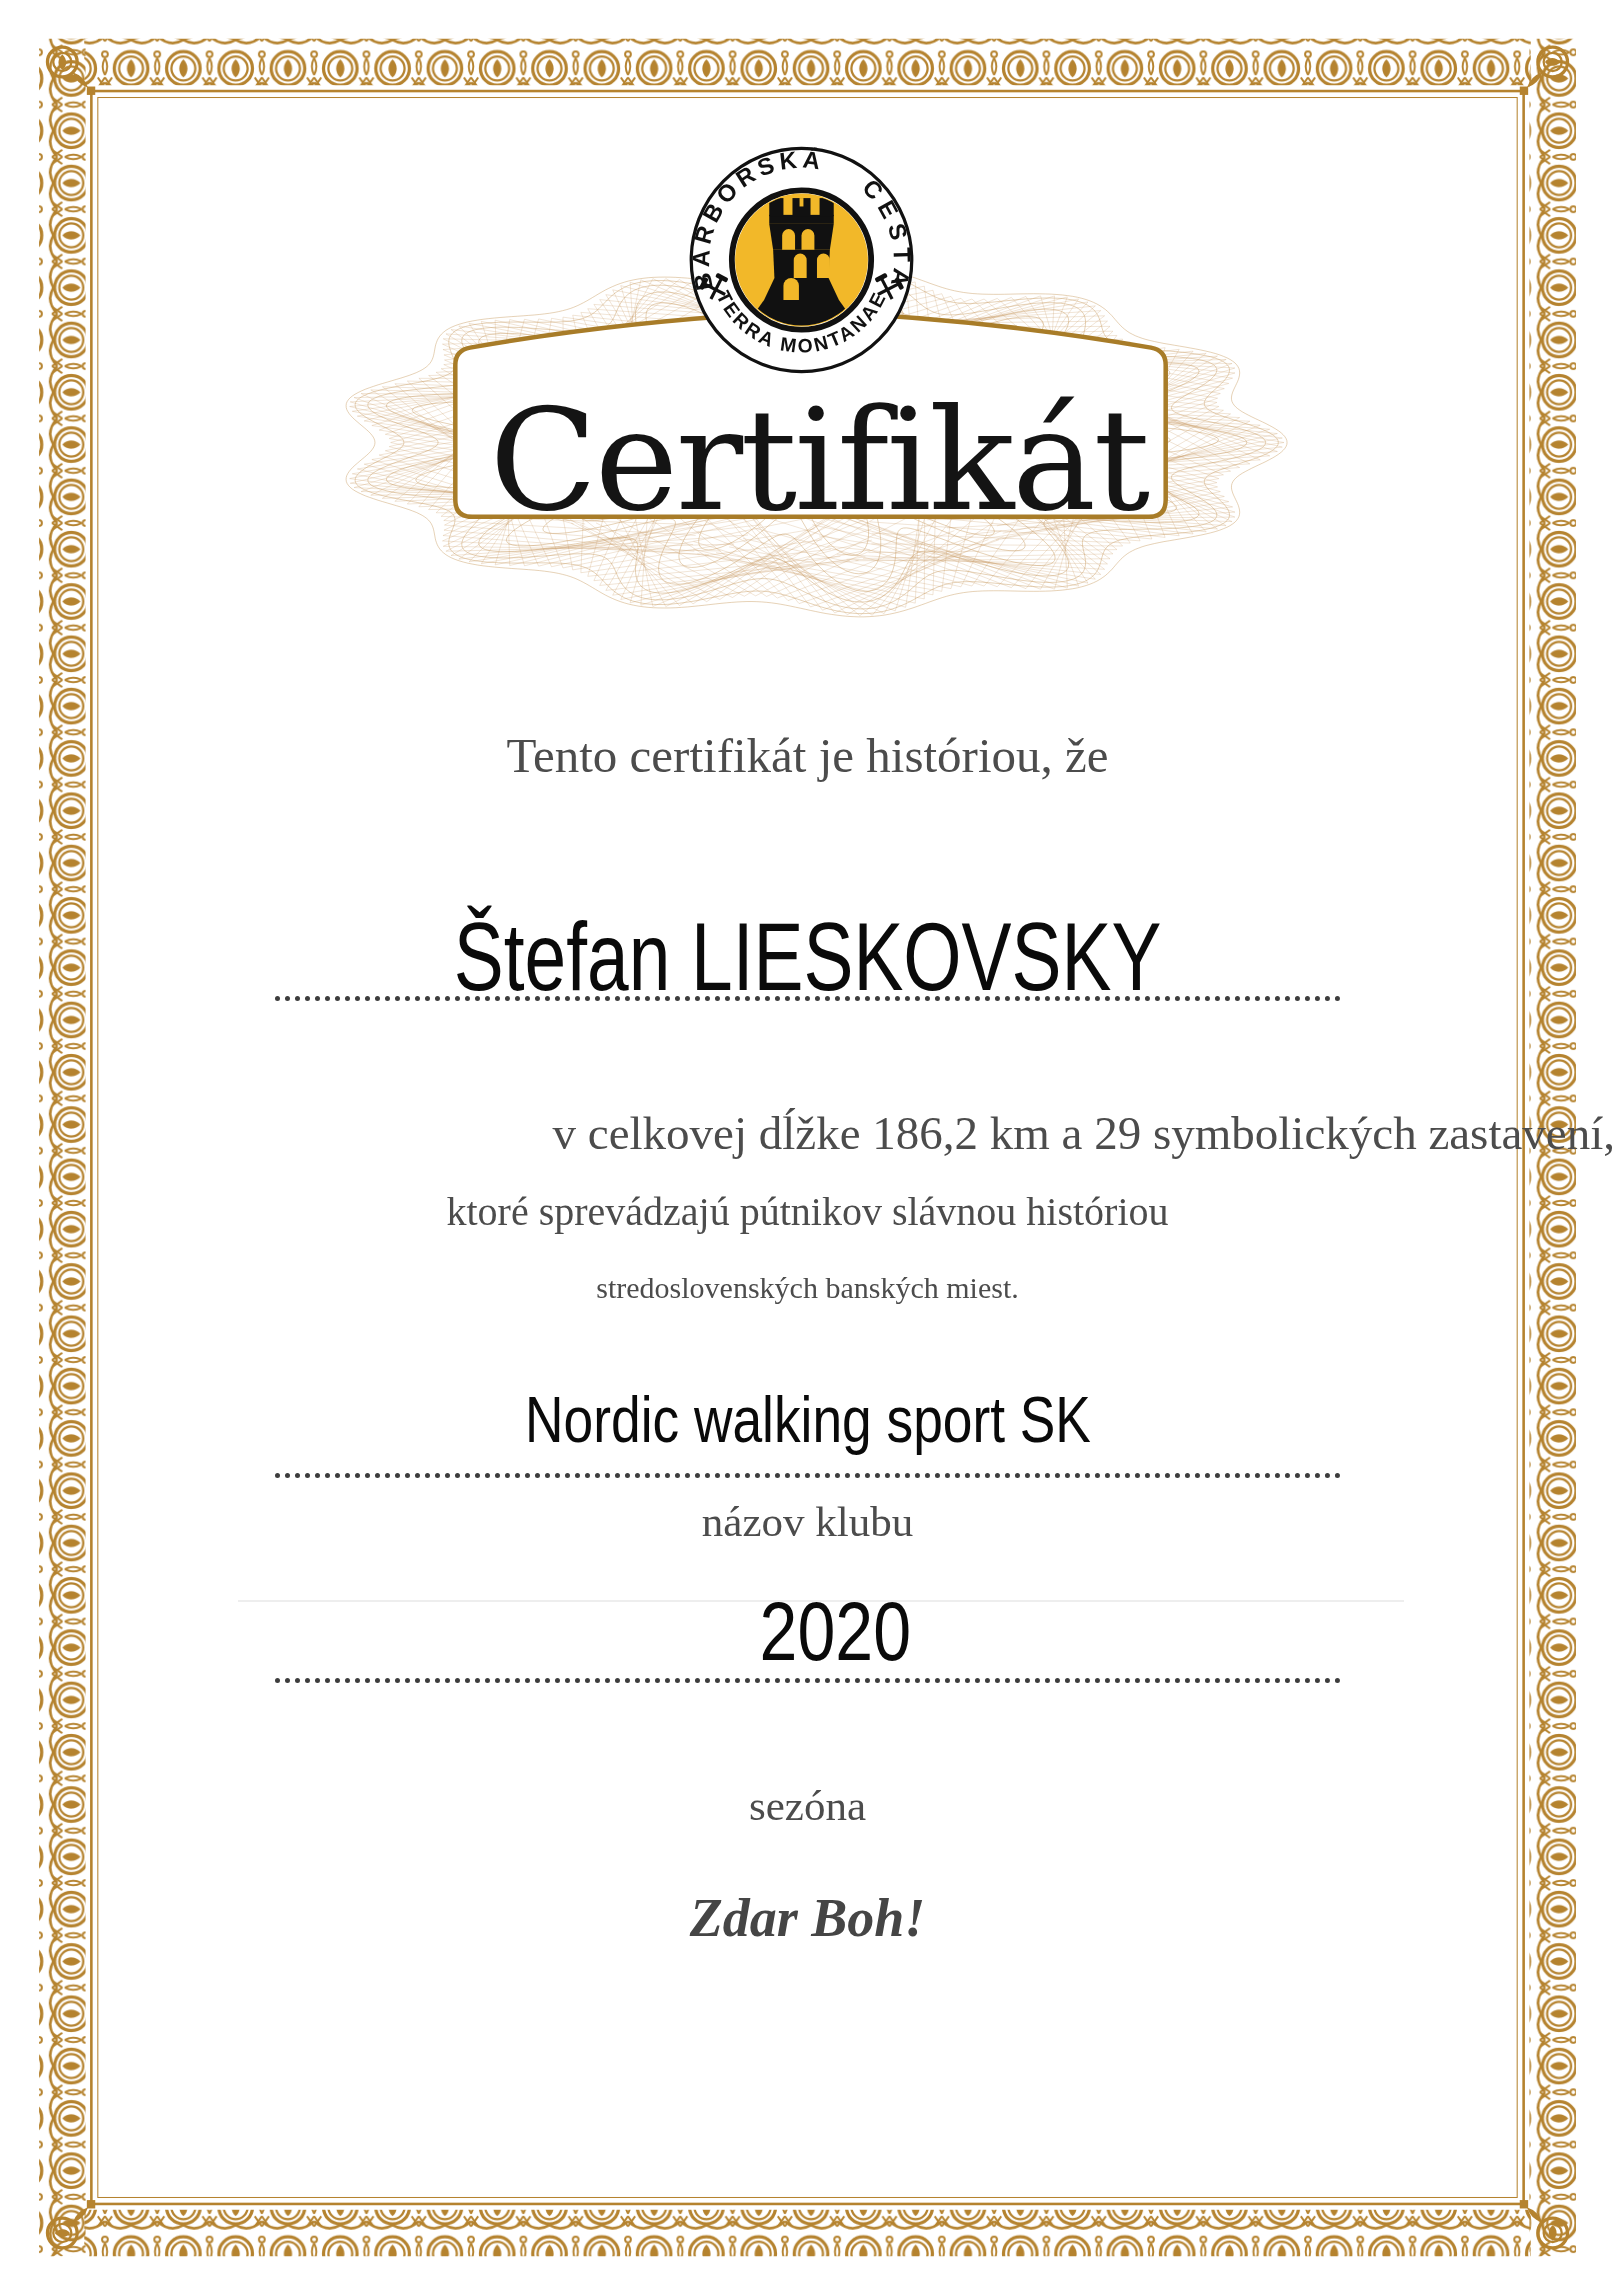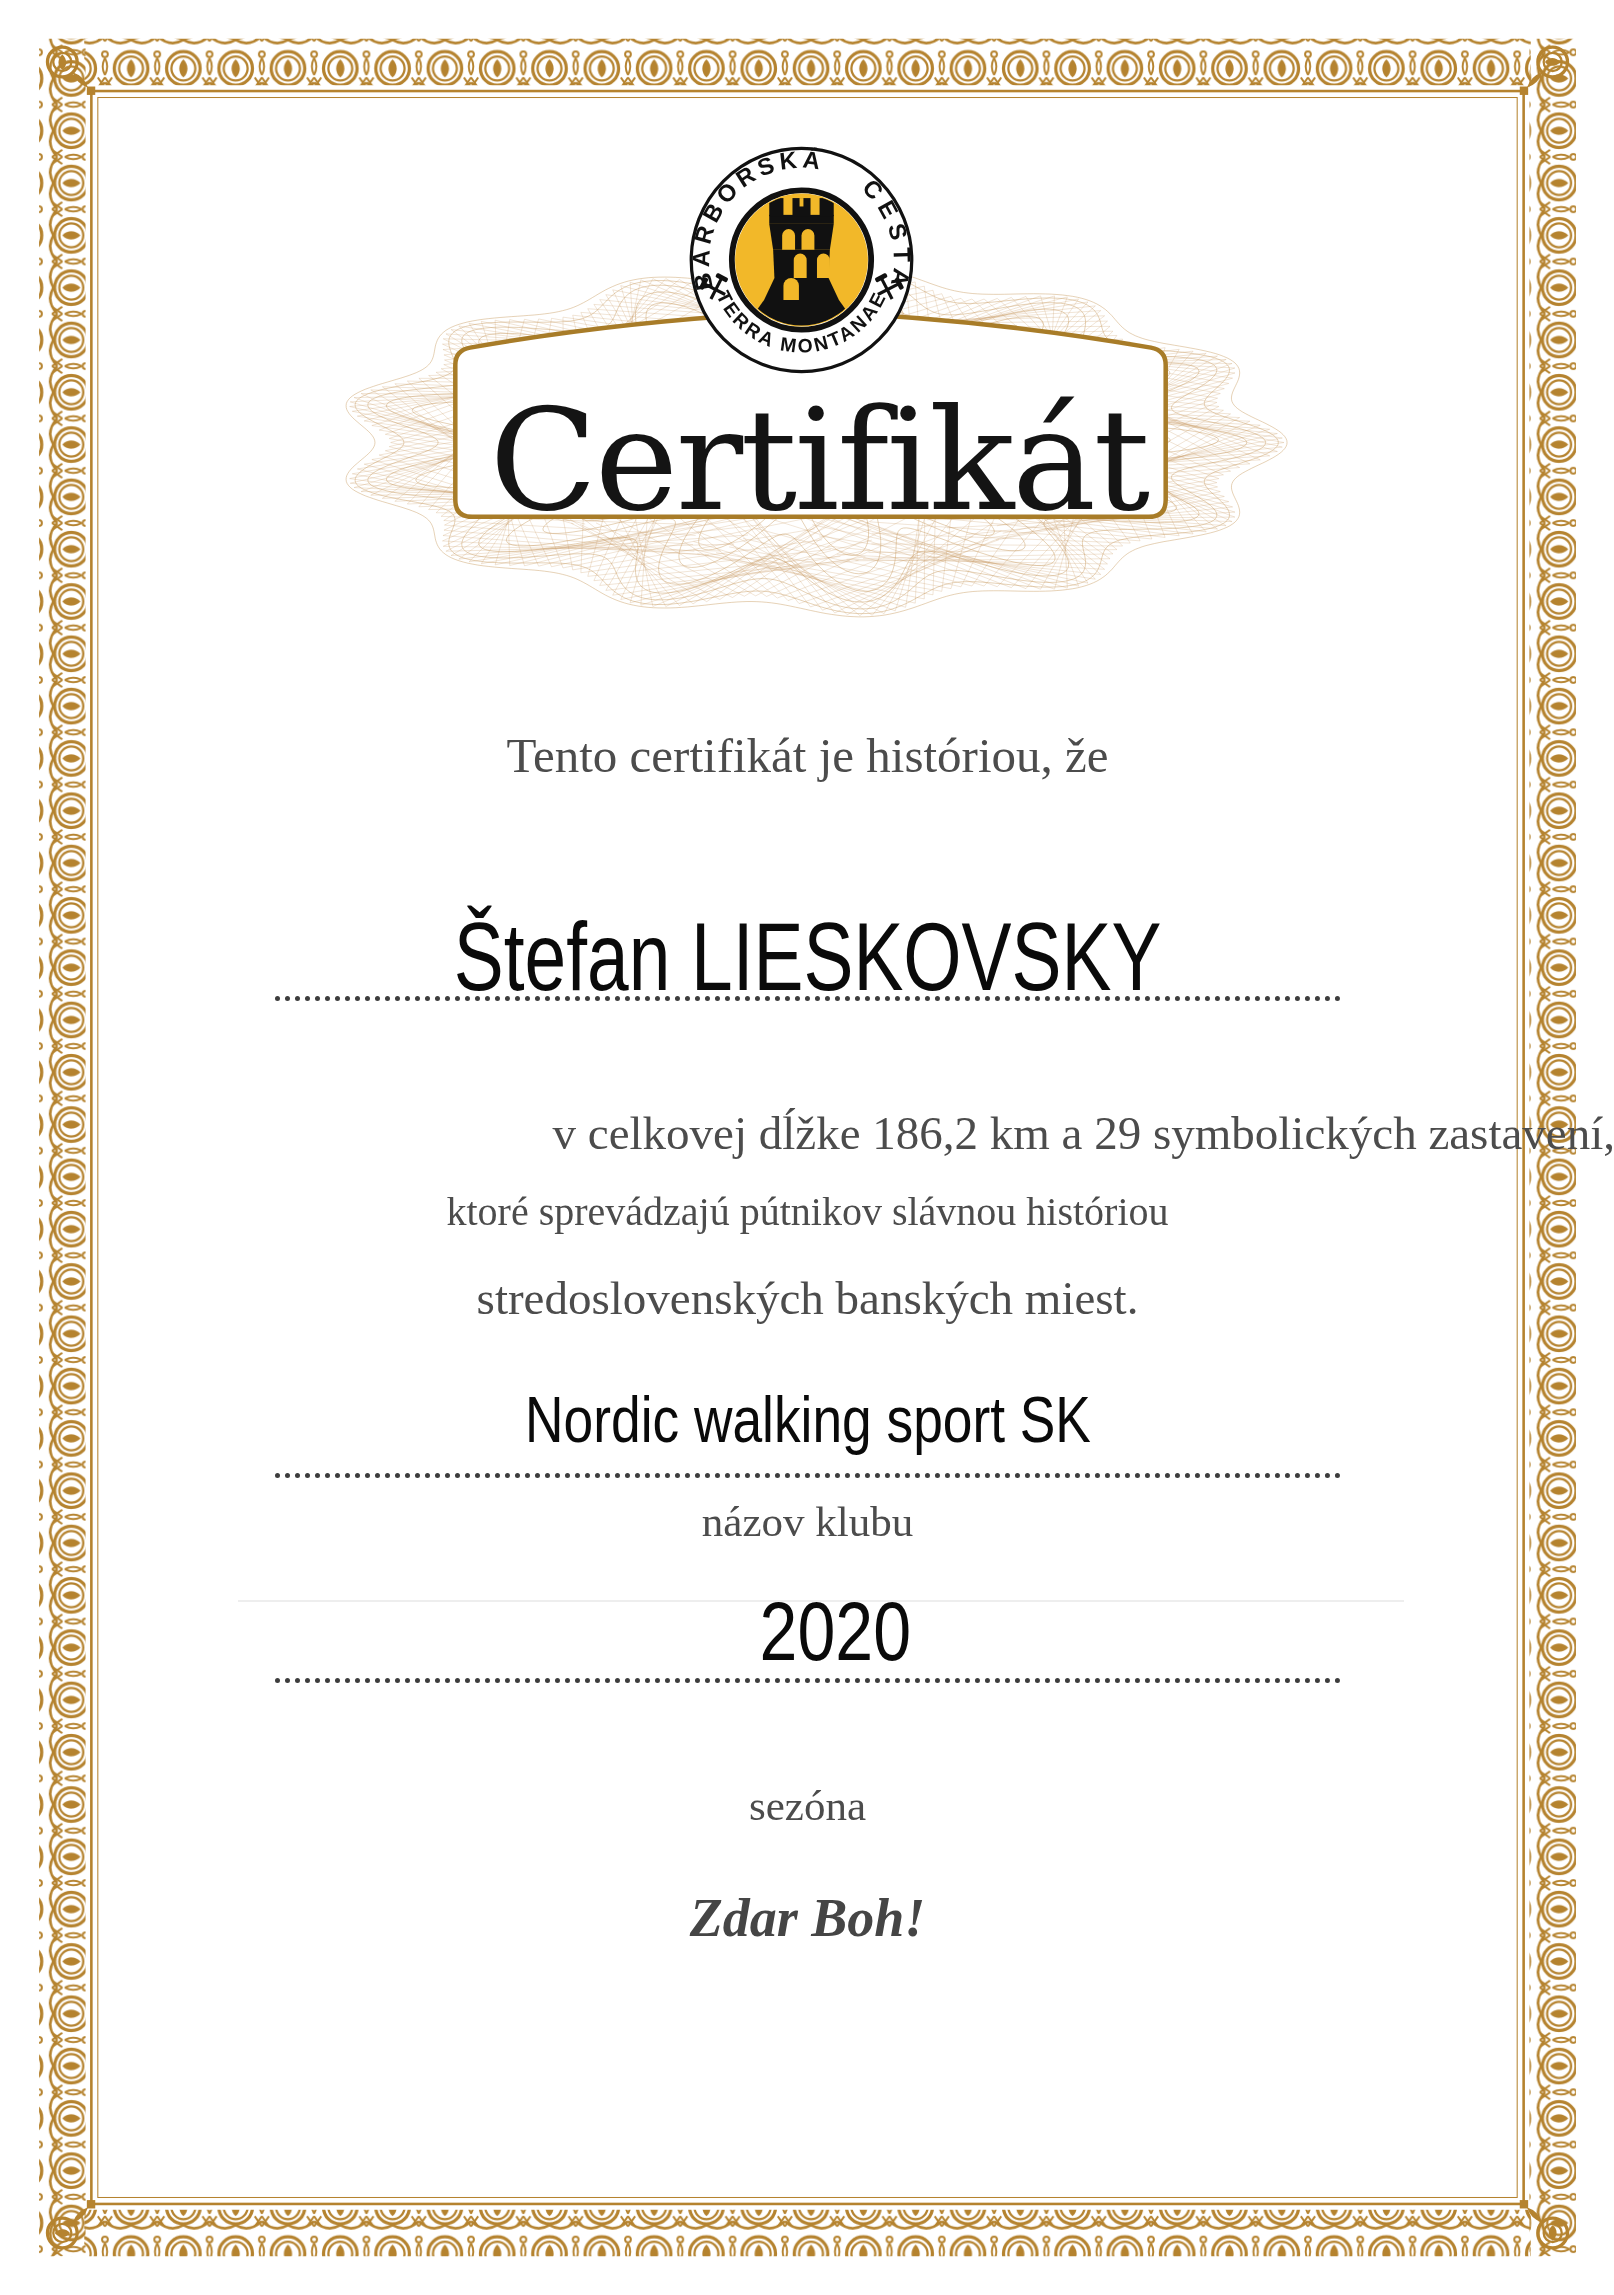--- a/index.html
+++ b/index.html
@@ -10,21 +10,21 @@
   .abs{position:absolute;}
   .center-text{position:absolute; left:0; width:1615px; text-align:center; white-space:nowrap;}
   .serif-gray{color:#4c4c4c; font-family:"Liberation Serif", serif;}
   .intro{top:727px; font-size:49px;}
   .name-line{top:902px; font-size:96px; color:#0a0a0a; font-family:"Liberation Sans", sans-serif;}
   .cond{display:inline-block; transform:scaleX(0.78); transform-origin:center;}
   .cond2{display:inline-block; transform:scaleX(0.82); transform-origin:center;}
   .grant{top:1033px; font-size:48px; font-weight:bold; color:#3c3c3c;}
   .body1{top:1106px; font-size:47px;text-align:right;}
   .body2{top:1188px; font-size:40px;}
-  .body3{top:1271px; font-size:47px;}
+  .body3{top:1271px; font-size:30px;}
   .club-line{top:1382px; font-size:65px; color:#0a0a0a; font-family:"Liberation Sans", sans-serif;}
   .club-label{top:1497px; font-size:43px;}
   .season-line{top:1584px; font-size:83px; color:#0a0a0a; font-family:"Liberation Sans", sans-serif;margin-left:28px;}
   .season-label{top:1781px; font-size:43px;}
   .closing{top:1887px; font-size:54px; font-weight:bold; font-style:italic; color:#454545;}
   .dotline{position:absolute; left:275px; width:1066px; height:0; border-bottom:5.8px dotted #3d3d3d;}
   .dot1{top:996px;} .dot2{top:1473px;} .dot3{top:1678px;}
   .faintline{position:absolute; left:238px; top:1600px; width:1166px; height:1.9px; background:#eeeeee;}
   .script-title{
     position:absolute; left:0; top:378px; width:1615px; text-align:center;

